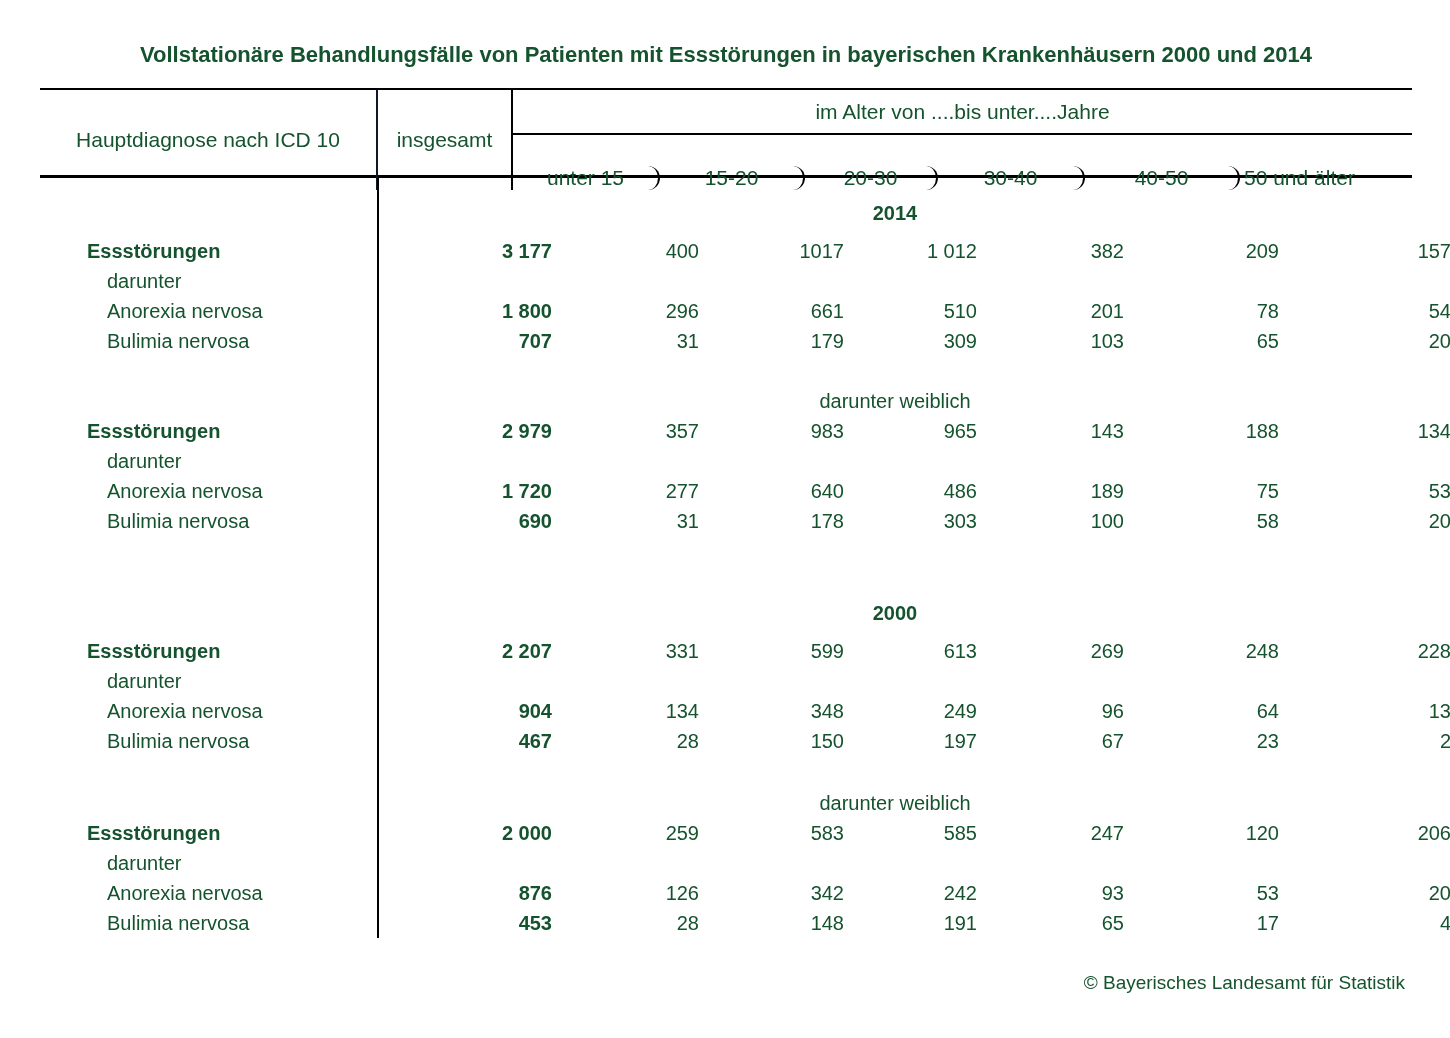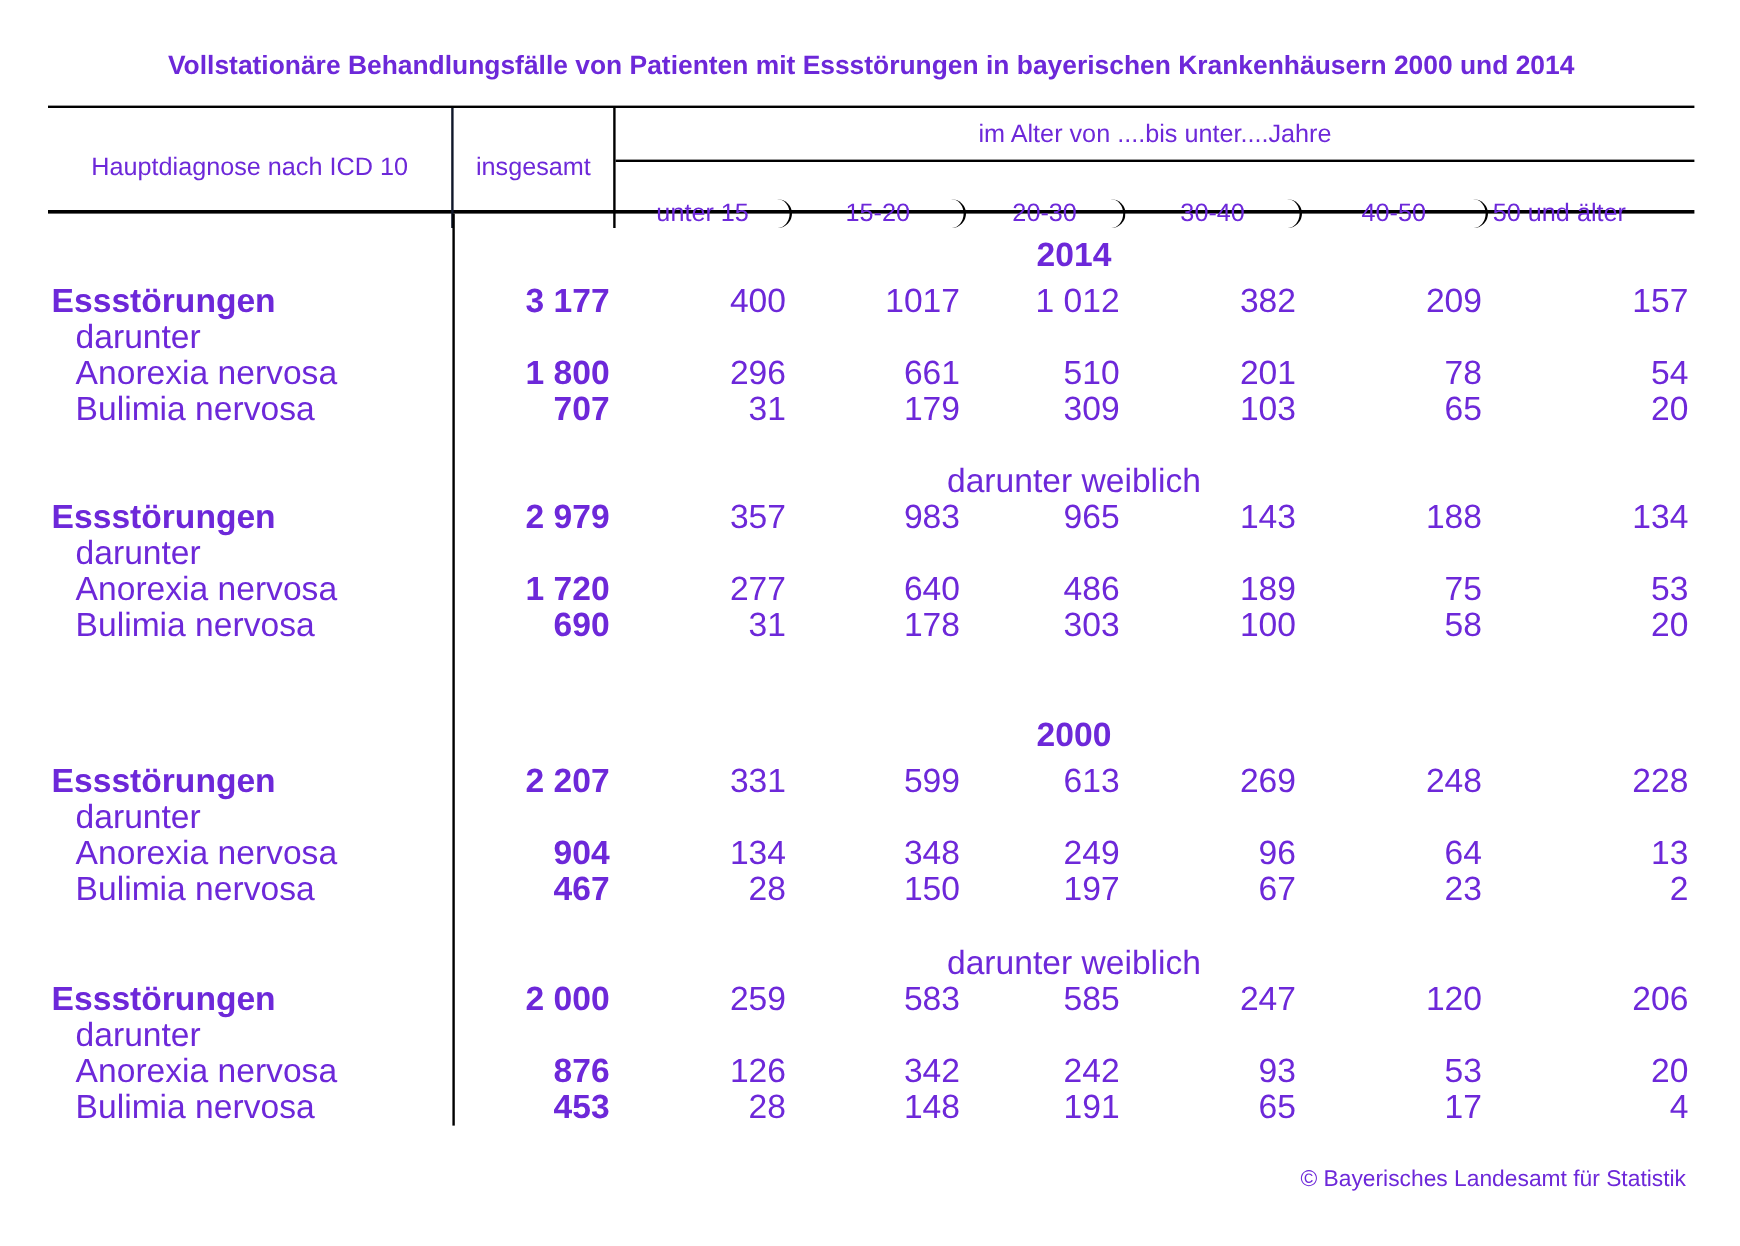--- a/index.html
+++ b/index.html
@@ -2,21 +2,21 @@
 <html><head>
 <meta charset="utf-8">
 <style>
   * { margin: 0; padding: 0; box-sizing: border-box; }
   html, body { background: #ffffff; }
   .page {
     position: relative;
     width: 1450px;
     height: 1038px;
     background: #ffffff;
-    color: #6d28d9;
+    color: #14532d;
     font-family: "Liberation Sans", sans-serif;
     overflow: hidden;
   }
   .wrap { margin-left: 40px; width: 1372px; }
   .title {
     padding-top: 42px;
     height: 88px;
     text-align: center;
     font-size: 22px;
     font-weight: bold;
@@ -57,33 +57,34 @@
     border-radius: 17px;
   }
   .h-age-col:last-child {
     border-right: none;
     justify-content: flex-start;
     padding-left: 4px;
   }
   
   .tbody {
     position: relative;
-    font-size: 28px;
+    font-size: 20px;
   }
   .vline {
     position: absolute;
     left: 337px; top: 0;
     width: 2px; height: 100%;
     background: #000;
   }
   .row {
     display: grid;
     grid-template-columns: 338px 135px 147px 145px 133px 147px 155px 172px;
     height: 30px;
     line-height: 30px;
+    margin-left: 44px;
   }
   .srow {
     display: grid;
     grid-template-columns: 338px 1034px;
     height: 30px;
     line-height: 30px;
   }
   .slabel { grid-column: 2; text-align: center; }
   .c { white-space: nowrap; overflow: visible; }
   .lbl { padding-left: 3px; }

